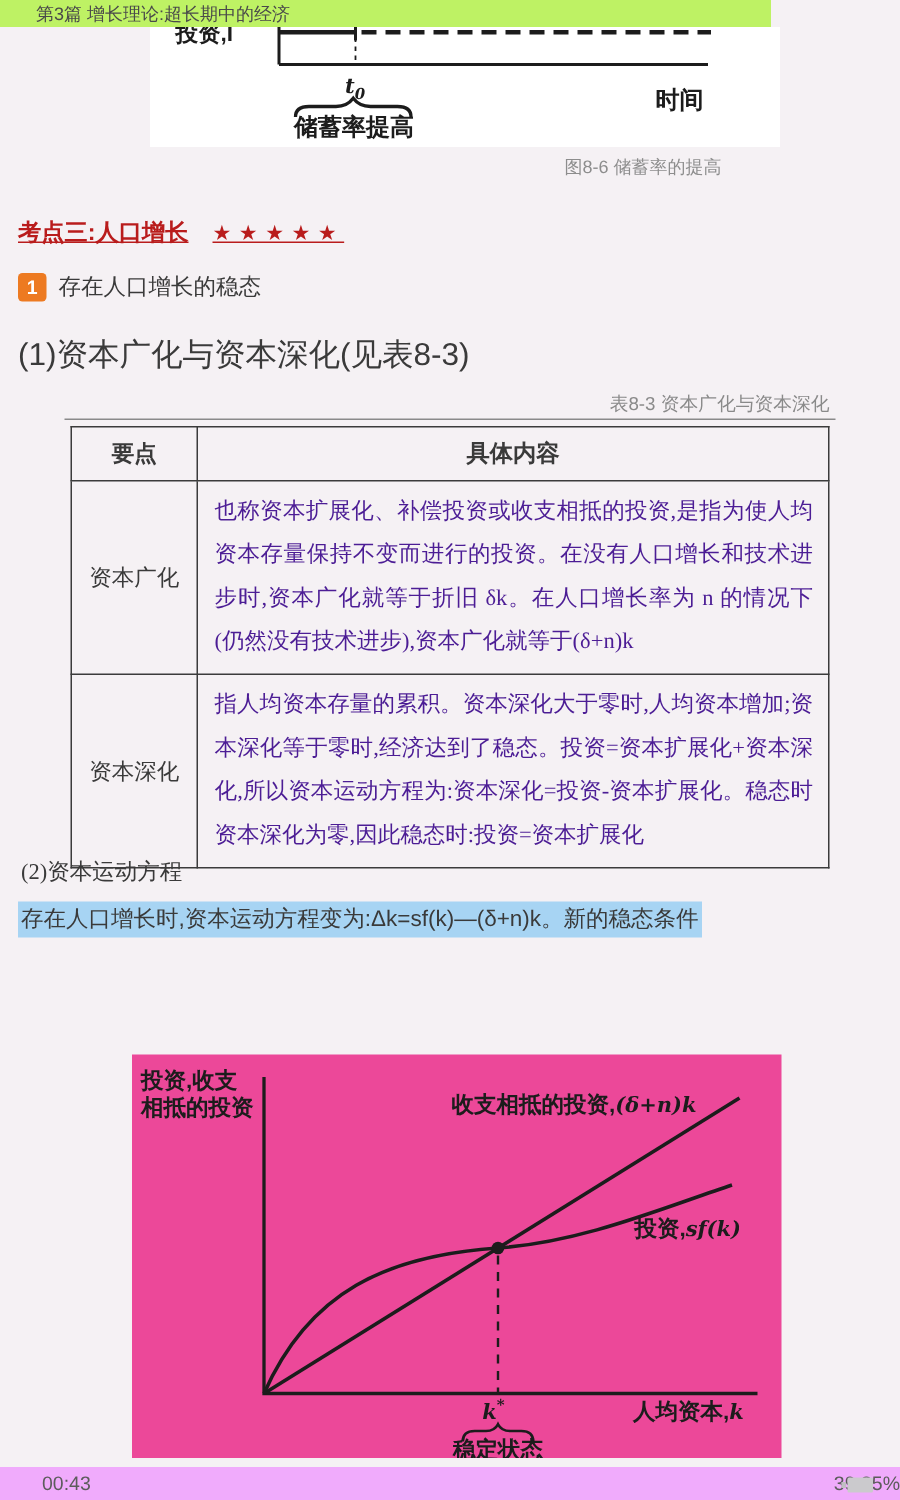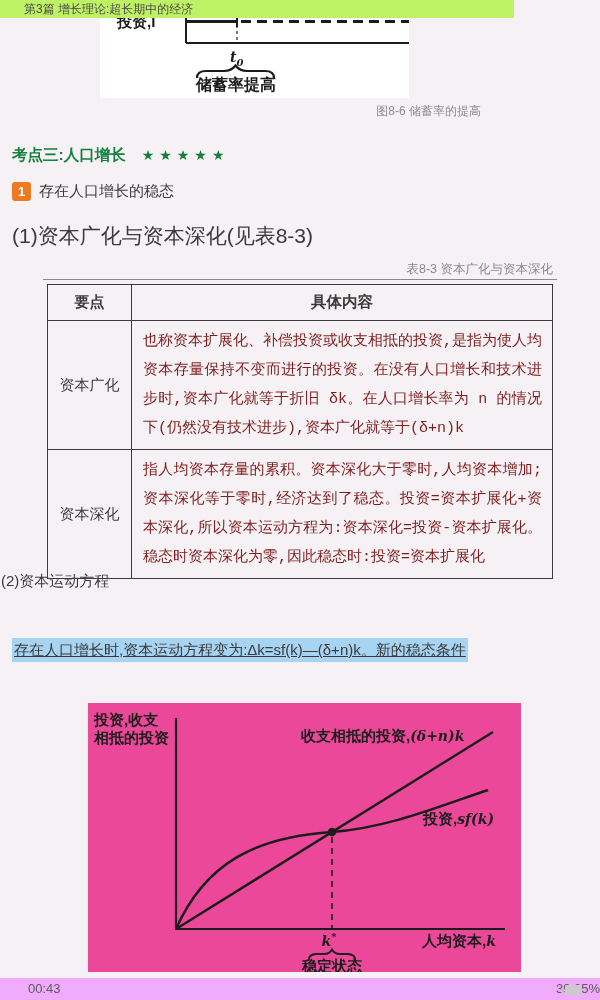--- a/index.html
+++ b/index.html
@@ -21,71 +21,71 @@
     background:#f0abfc; font-size:13px; color:#5c5c5c;
   }
   .bb-time { position:absolute; left:28px; top:3px; }
   .bb-progress { position:absolute; left:0; width:600px; text-align:right; top:3px; }
   .battery { position:absolute; right:18px; top:7px; width:21px; height:10px; }
   .battery .bbody { position:absolute; right:0; top:0; width:17px; height:10px; background:#cbcacd; border-radius:1px; }
   .battery .bnub  { position:absolute; left:0; top:3px; width:3px; height:4px; background:#c0bfc2; }
 
   
   .figtop {
-    position:absolute; left:100px; top:18px; width:309px; height:80px;
+    position:absolute; left:100px; top:18px; width:420px; height:80px;
     background:#ffffff; overflow:hidden;
   }
   .figtop-caption {
     position:absolute; left:100px; top:103px; width:381px;
     text-align:right; font-size:12px; color:#8d8d8d;
   }
   .figbottom {
     position:absolute; left:88px; top:703px; width:433px; height:269px;
     background:#ec4899; overflow:hidden;
   }
   svg text { fill:#1c1c1c; }
   .svg-cjk { font-weight:bold; font-size:15px; font-family:"Liberation Sans","DejaVu Sans",sans-serif; }
   .svg-cjk-lg { font-weight:bold; font-size:16px; font-family:"Liberation Sans","DejaVu Sans",sans-serif; }
   .svg-math { font-style:italic; font-weight:bold; font-size:14px; font-family:"DejaVu Serif","Liberation Serif",serif; }
 
   
   .heading {
     position:absolute; left:12px; top:145px;
-    font-size:15.5px; font-weight:bold; color:#15803d;
+    font-size:15.5px; font-weight:bold; color:#b91c1c;text-decoration:underline;
   }
   .stars { margin-left:16px; letter-spacing:5px; font-size:14px; }
   .pointline { position:absolute; left:12px; top:182px; height:20px; }
   .badge {
     display:inline-block; width:19px; height:19px; border-radius:3px;
     background:#ed7a21; color:#ffffff; font-size:13px; font-weight:bold;
     text-align:center; line-height:19px; vertical-align:middle;
   }
   .pointtitle { margin-left:8px; font-size:15px; vertical-align:middle; }
   .sub1 { position:absolute; left:12px; top:222px; font-size:21px; }
-  .sub2 { position:absolute; left:1px; top:572px; font-size:15px; }
+  .sub2 { position:absolute; left:14px; top:572px; font-size:15px;font-family:Liberation Serif, serif; }
 
   
   .tbl-caption {
     position:absolute; left:47px; top:261px; width:506px;
     text-align:right; font-size:12.5px; color:#8a8a8a;
   }
   .tbl-topline { position:absolute; left:43px; top:279px; width:514px; height:1px; background:#8a8a8a; }
   .tbl { position:absolute; left:47px; top:284px; width:506px; border-collapse:collapse; }
-  .tbl th, .tbl td { border:1.4px solid #3b3b3b; font-family:Liberation Mono, monospace; }
+  .tbl th, .tbl td { border:1.4px solid #3b3b3b; font-family:Liberation Serif, serif; }
   .tbl th { height:36px; font-size:15.5px; font-weight:bold; text-align:center; }
   .tbl .key { width:84px; text-align:center; font-size:15px; }
   .tbl .content {
     font-size:15px; line-height:29px; padding:6px 10px 6px 11px;
-    text-align:justify; color:#7f1d1d;
+    text-align:justify; color:#4c1d95;
   }
   .tbl tr.r1 td { height:123px; }
   .tbl tr.r2 td { height:108px; }
 
   
-  .para { position:absolute; left:12px; top:636px; width:582px; font-size:15px;text-decoration:underline; }
+  .para { position:absolute; left:12px; top:599px; width:582px; font-size:15px; }
   .para .line { height:27px; line-height:27px; white-space:nowrap; }
   .hl { background:#a7d4f3; padding:3px 2px 4px 2px; }
   sup { font-size:10px; }
 </style>
 </head>
 <body>
 
 <div class="topbar">
   <span>第3篇  增长理论:超长期中的经济</span>
 </div>

